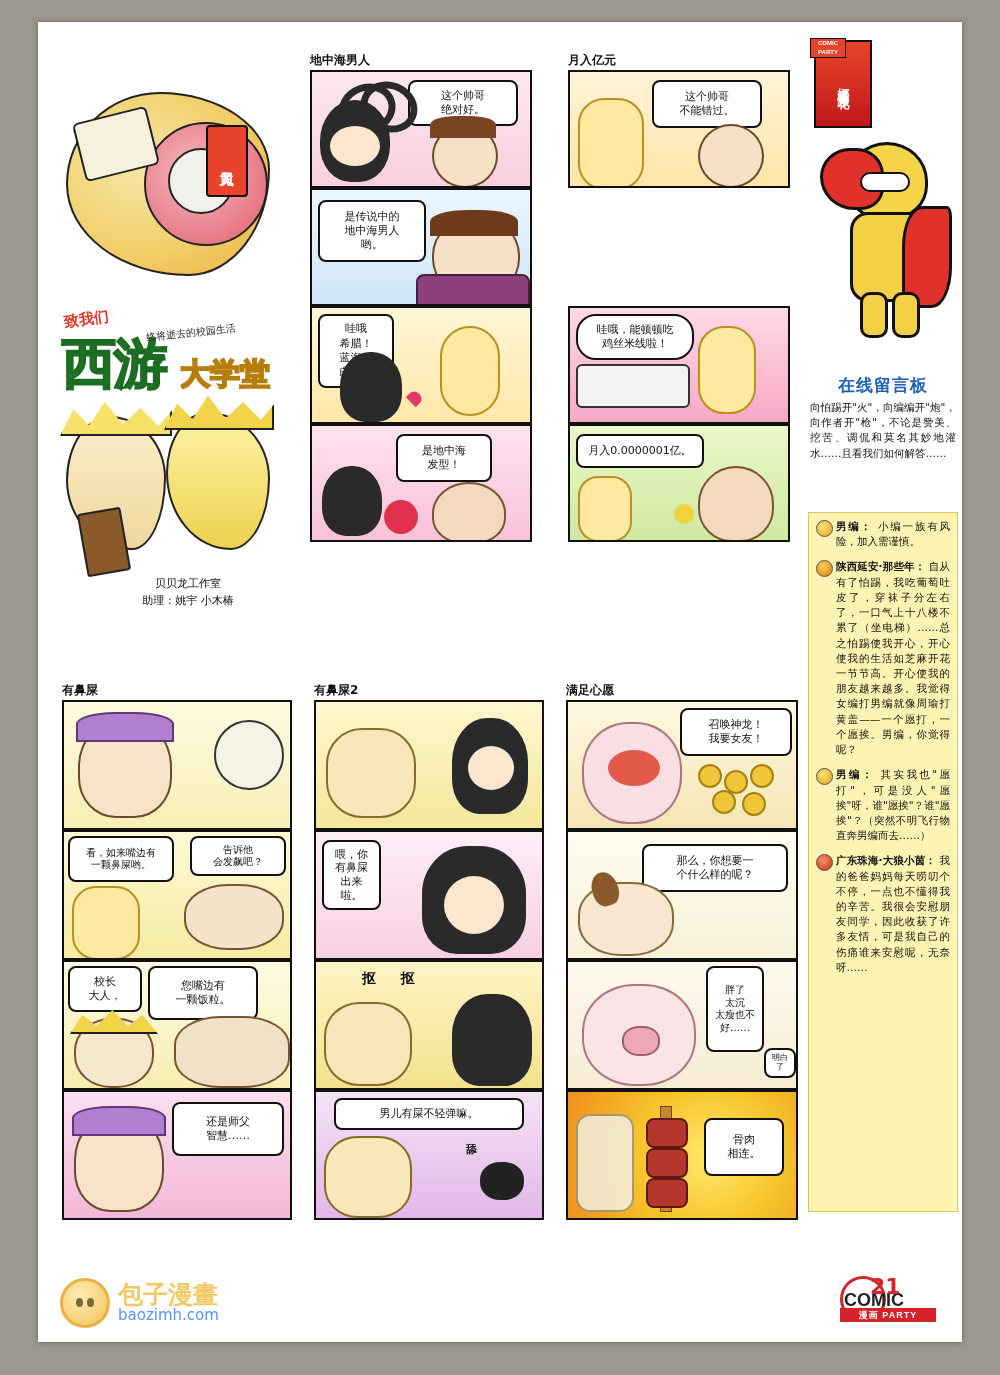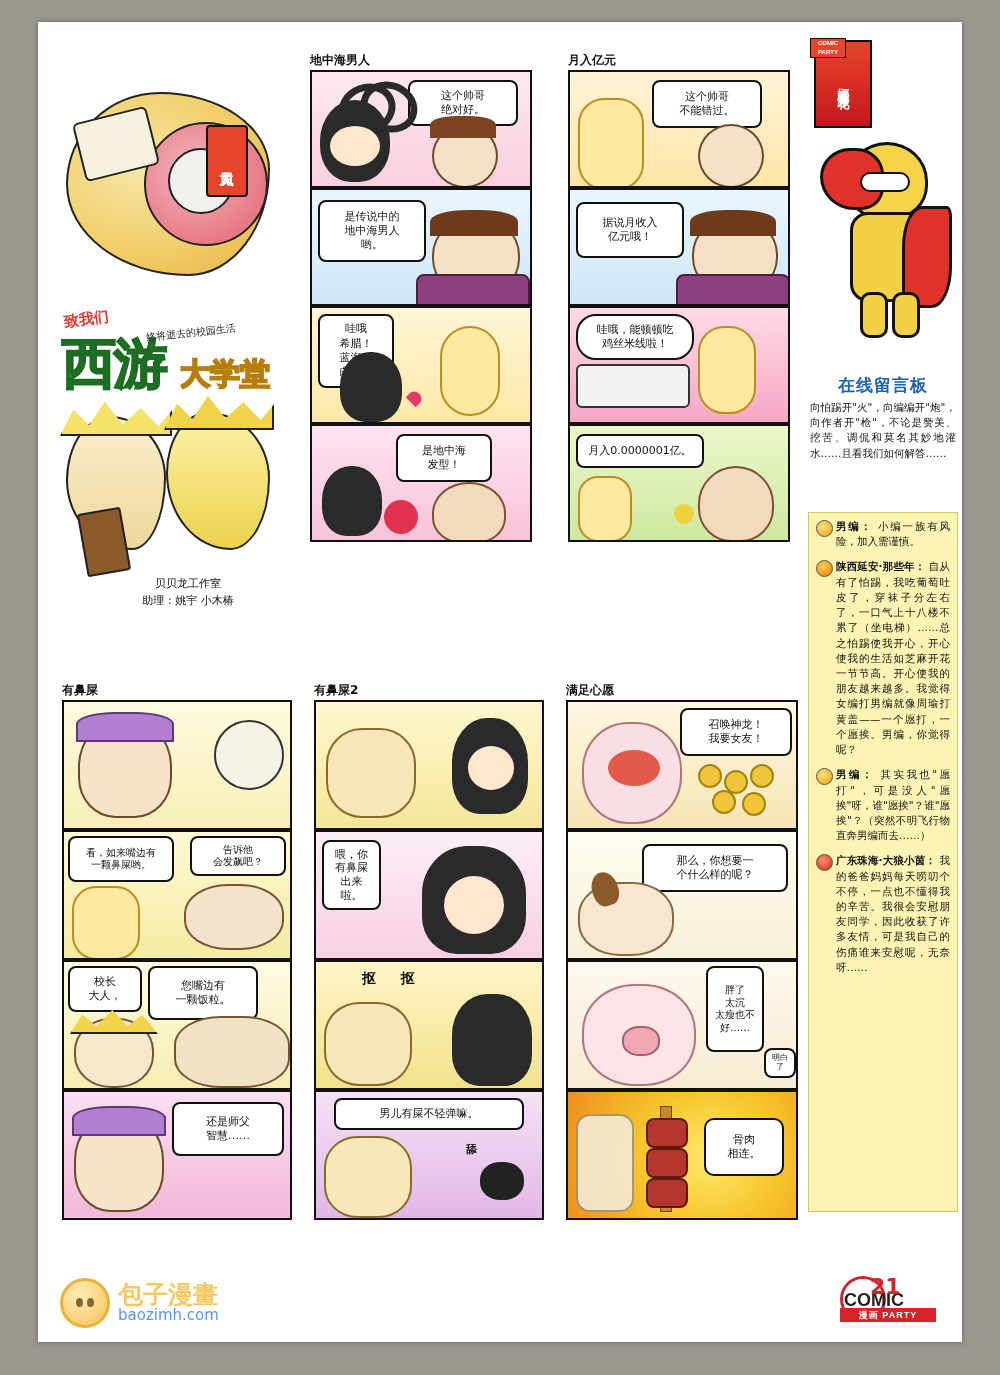--- a/index.html
+++ b/index.html
@@ -266,31 +266,20 @@
   <div class="panel" style="left:530px;top:48px;width:222px;height:118px;
       background:linear-gradient(180deg,#fff4d9,#ffe5a6);">
     <div class="bub rect" style="left:82px;top:8px;width:110px;height:48px;white-space:pre-line;">这个帅哥
 不能错过。</div>
     <div style="position:absolute;left:8px;top:26px;width:62px;height:88px;background:#ffe9a0;
          border:2px solid #b98f1f;border-radius:26px;"></div>
     <div style="position:absolute;left:128px;top:52px;width:62px;height:60px;background:#f6e0c6;
          border:2px solid #6a4a2a;border-radius:50%;"></div>
   </div>
 
-  <div class="panel" style="left:530px;top:166px;width:222px;height:118px;
-      background:linear-gradient(180deg,#eaf6ff,#cfe6f7);">
-    <div class="bub rect" style="left:6px;top:12px;width:108px;height:56px;white-space:pre-line;">据说月收入
-亿元哦！</div>
-    <div style="position:absolute;left:122px;top:26px;width:82px;height:76px;background:#f6e0c6;
-         border:2px solid #6a4a2a;border-radius:48%;"></div>
-    <div style="position:absolute;left:120px;top:20px;width:86px;height:26px;background:#6d3b1c;
-         border-radius:44% 44% 0 0;"></div>
-    <div style="position:absolute;left:106px;top:84px;width:110px;height:30px;background:#8e3f7d;
-         border:2px solid #4a1e41;border-radius:8px 8px 0 0;"></div>
-  </div>
 
   <div class="panel" style="left:530px;top:284px;width:222px;height:118px;
       background:linear-gradient(180deg,#ffd9e6,#f6a8c6);">
     <div class="bub rect" style="left:6px;top:6px;width:118px;height:46px;white-space:pre-line;border-radius:20px;">哇哦，能顿顿吃
 鸡丝米线啦！</div>
     <div style="position:absolute;left:128px;top:18px;width:54px;height:84px;background:#ffe9a0;
          border:2px solid #b98f1f;border-radius:26px;"></div>
     <div style="position:absolute;left:6px;top:56px;width:110px;height:40px;background:#f2f2f2;
          border:2px solid #333;border-radius:6px;"></div>
   </div>
@@ -432,21 +421,21 @@
 好……</div>
     <div class="bub rect" style="left:196px;top:86px;width:32px;height:30px;font-size:8px;line-height:1.1;white-space:pre-line;">明白了</div>
     <div style="position:absolute;left:14px;top:22px;width:110px;height:98px;background:#fbe4e6;
          border:2px solid #b0747c;border-radius:46%;"></div>
     <div style="position:absolute;left:54px;top:64px;width:34px;height:26px;background:#f0a7b4;
          border:2px solid #a05f6c;border-radius:45%;"></div>
   </div>
 
   <div class="panel" style="left:528px;top:1068px;width:232px;height:130px;
       background:radial-gradient(circle at 62% 52%,#ffe96b 0%,#f6c52c 45%,#ef8f1c 100%);">
-    <div class="bub rect" style="left:136px;top:26px;width:80px;height:58px;white-space:pre-line;border-radius:10px;">骨肉
+    <div class="bub rect" style="left:136px;top:26px;width:80px;height:58px;white-space:pre-line;">骨肉
 相连。</div>
     <div style="position:absolute;left:92px;top:14px;width:10px;height:104px;background:#c8862f;
          border:1px solid #6b4414;"></div>
     <div style="position:absolute;left:78px;top:26px;width:38px;height:26px;background:#b5362c;
          border:2px solid #5f1913;border-radius:8px;"></div>
     <div style="position:absolute;left:78px;top:56px;width:38px;height:26px;background:#b5362c;
          border:2px solid #5f1913;border-radius:8px;"></div>
     <div style="position:absolute;left:78px;top:86px;width:38px;height:26px;background:#b5362c;
          border:2px solid #5f1913;border-radius:8px;"></div>
     <div style="position:absolute;left:8px;top:22px;width:54px;height:94px;background:#f3efe0;

